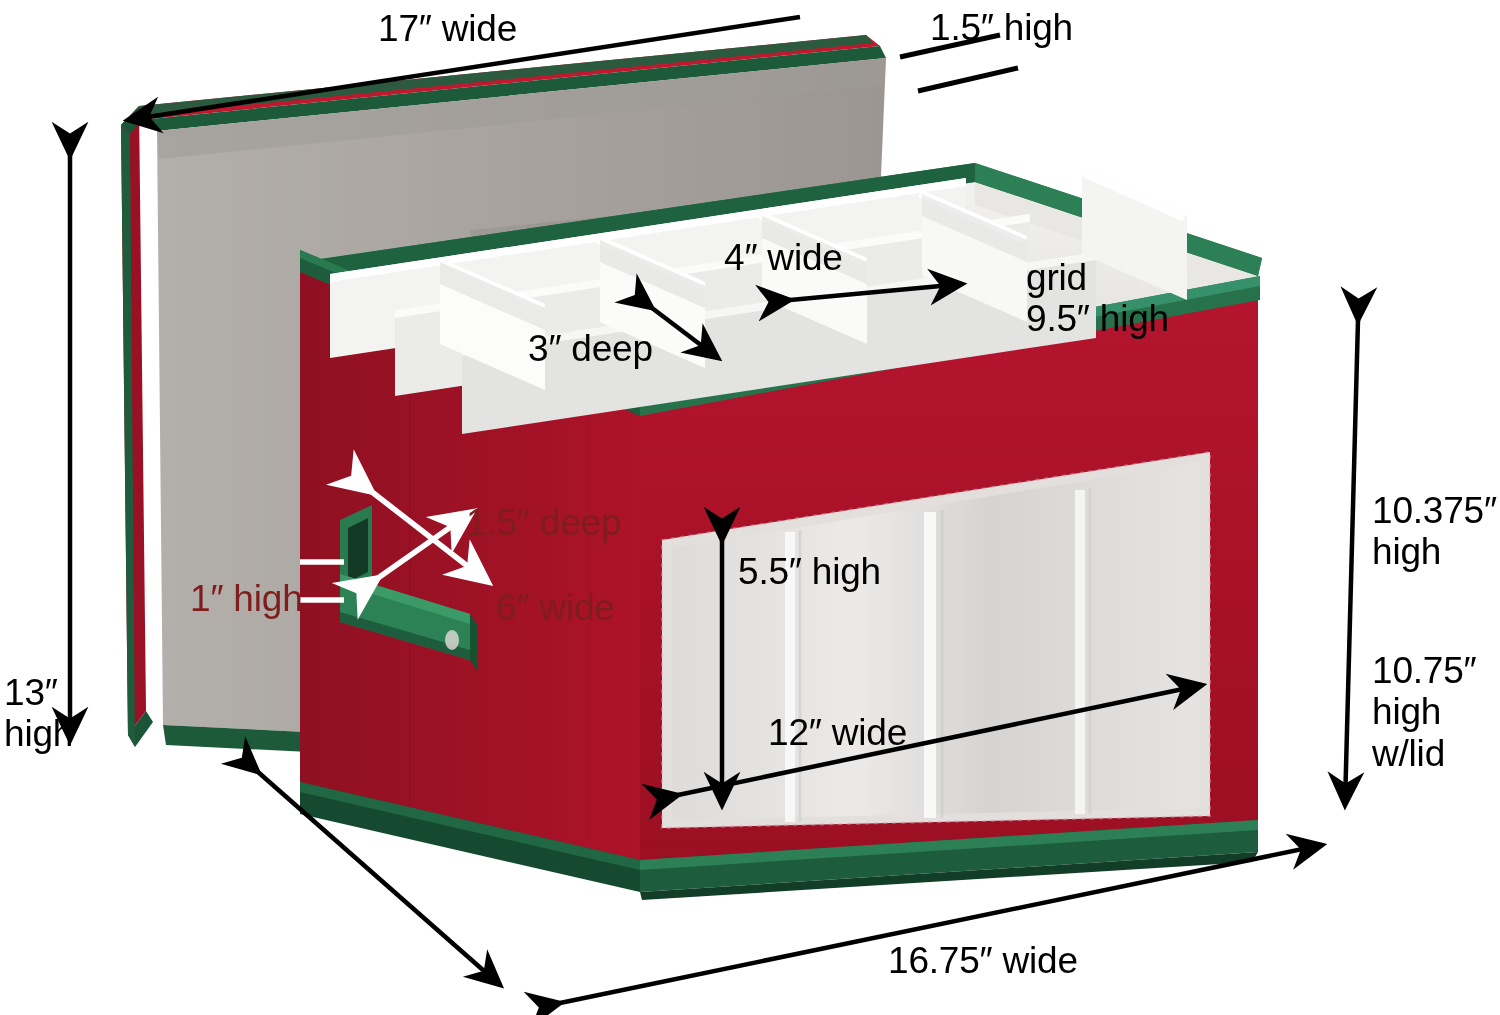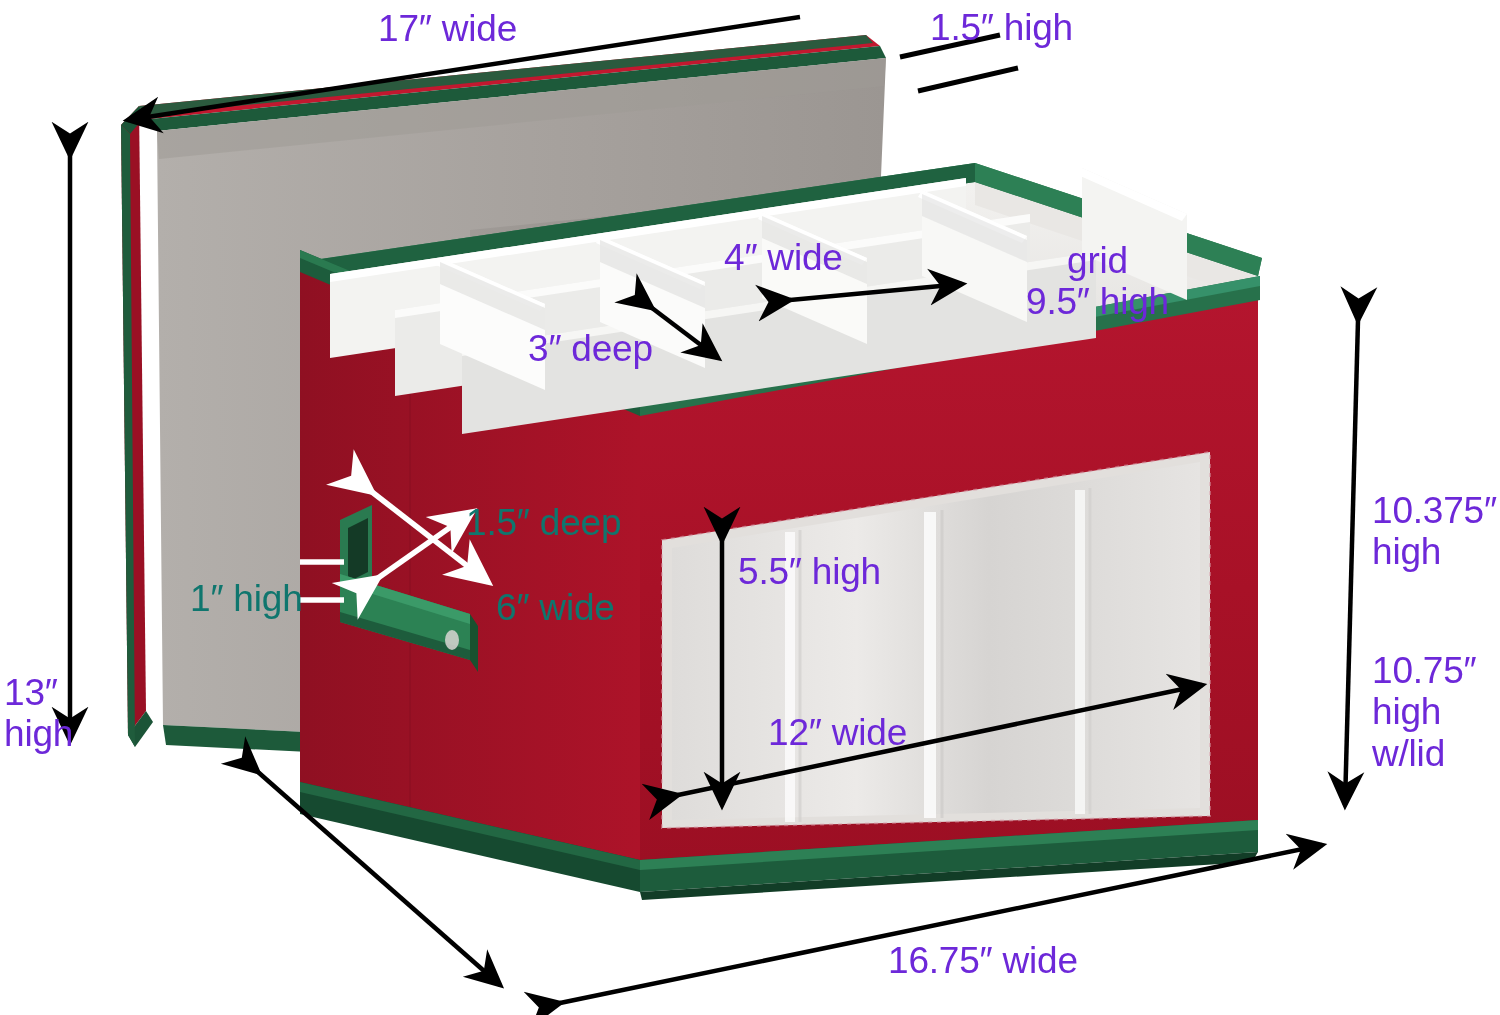--- a/index.html
+++ b/index.html
@@ -4,28 +4,28 @@
 <style>
   html,body{margin:0;padding:0;background:#ffffff;}
   #stage{
     position:relative;width:1500px;height:1015px;
     background:#ffffff;overflow:hidden;
     font-family:"Liberation Sans","DejaVu Sans",sans-serif;
   }
   #art{position:absolute;left:0;top:0;width:1500px;height:1015px;}
   .lbl{
     position:absolute;
-    color:#6d28d9;
+    color:#000000;
     font-family:"Liberation Sans","DejaVu Sans",sans-serif;
     font-weight:400;
     white-space:pre;
     line-height:1.12;
     letter-spacing:-0.2px;
   }
-  .lbl.white{color:#0f766e;}
+  .lbl.white{color:#7f1d1d;}
   .lbl.big{font-size:37px;}
 </style>
 </head>
 <body>
 
 <div id="stage">
 
   <svg id="art" viewBox="0 0 1500 1015">
     <defs>
       <linearGradient id="redFront" x1="0" y1="0" x2="0" y2="1">
@@ -206,21 +206,21 @@
 
   <div class="lbl big" style="left:930px;top:7px;">1.5″ high</div>
 
   <div class="lbl big" style="left:4px;top:672px;">13″
 high</div>
 
   <div class="lbl big" style="left:724px;top:237px;">4″ wide</div>
 
   <div class="lbl big" style="left:528px;top:328px;">3″ deep</div>
 
-  <div class="lbl big" style="left:1026px;top:240px;text-align:center;">grid
+  <div class="lbl big" style="left:1026px;top:257px;">grid
 9.5″ high</div>
 
   <div class="lbl big white" style="left:466px;top:502px;">1.5″ deep</div>
 
   <div class="lbl big white" style="left:496px;top:587px;text-align:center;">6″ wide</div>
 
   <div class="lbl big white" style="left:190px;top:578px;">1″ high</div>
 
   <div class="lbl big" style="left:738px;top:551px;">5.5″ high</div>
 

